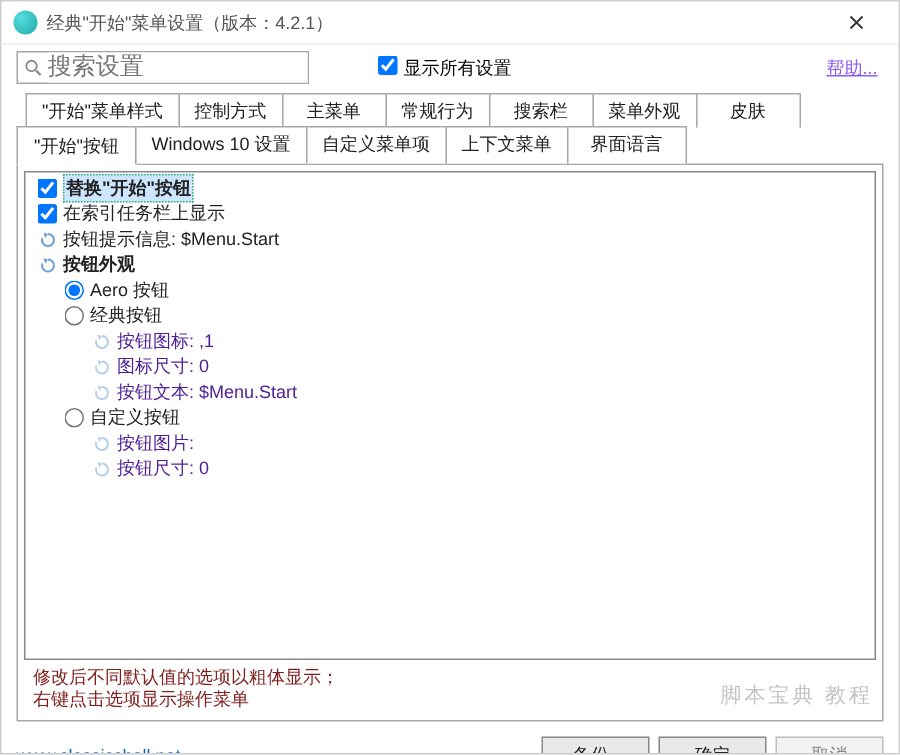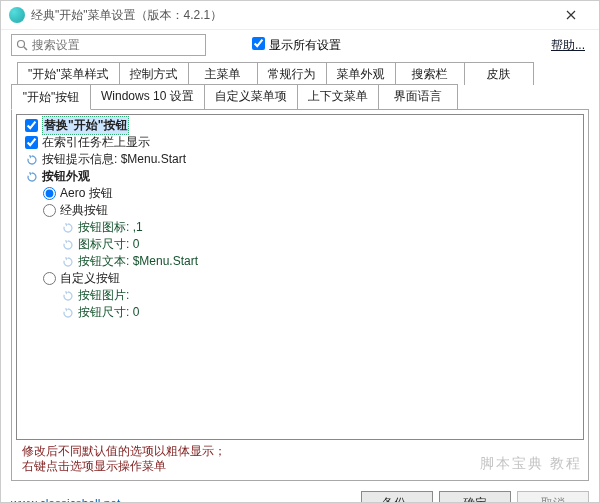--- a/index.html
+++ b/index.html
@@ -5,39 +5,39 @@
 * { box-sizing: border-box; margin: 0; padding: 0; font-family: "Microsoft YaHei", "Segoe UI", sans-serif; font-size: 12px; }
 body { background: #fff; width: 600px; height: 503px; overflow: hidden; border: 1px solid #ccc; display: flex; flex-direction: column; }
 .titlebar { height: 30px; display: flex; align-items: center; padding: 0 8px; background: #fff; border-bottom: 1px solid #eee; }
 .titlebar .app-icon { width: 16px; height: 16px; border-radius: 50%; background: radial-gradient(circle at 30% 30%, #5dd, #2aa); margin-right: 6px; }
 .titlebar .title { color: #555; flex: 1; }
 .titlebar .close { width: 40px; height: 28px; display: flex; align-items: center; justify-content: center; color: #333; }
 .titlebar .close svg { width: 10px; height: 10px; }
 .toprow { display: flex; align-items: center; padding: 4px 10px 6px 10px; gap: 8px; }
 .search-wrap { display: flex; align-items: center; border: 1px solid #a8a8a8; background: #fff; height: 22px; flex: 0 0 195px; }
 .search-wrap .mag { width: 22px; display: flex; align-items: center; justify-content: center; color: #666; }
-.search-wrap input { border: none; outline: none; height: 20px; width: 100%; font-size: 12px; color: #737373; }
+.search-wrap input { border: none; outline: none; height: 20px; width: 100%; font-size: 16px; color: #737373; }
 .chk { display: flex; align-items: flex-start; gap: 4px; }
 .chk input { width: 13px; height: 13px; }
-.help { margin-left: auto; color: #0f172a; padding-right: 4px; }
+.help { margin-left: auto; color: #8b5cf6; padding-right: 4px; }
 .tabs { padding: 0 10px; position: relative; }
 .tabrow { display: flex; }
 .tabrow.row1 { margin-left: 6px; }
 .tab { border: 1px solid #a8a8a8; border-bottom: none; background: #fff; padding: 3px 10px 2px 10px; font-size: 12px; color: #222; position: relative; margin-left: -1px; white-space: nowrap; }
 .tabrow.row2 { margin-top: -1px; }
 .tabrow.row2 .tab { border-top: 1px solid #a8a8a8; }
 .tab.active { background: #fff; z-index: 3; border-bottom: 1px solid #fff; margin-bottom: -1px; padding-top: 4px; padding-bottom: 3px; }
 .tabrow .tab:first-child { margin-left: 0; }
 .tabrow.row1 .tab { min-width: 70px; text-align: center; }
 .tabrow.row2 .tab { min-width: 80px; text-align: center; }
 .panel { margin: 0 10px 6px 10px; border: 1px solid #a8a8a8; border-top: 1px solid #a8a8a8; flex: 1; background: #fff; }
 .tree-outer { margin: 4px; border: 1px solid #888; height: 326px; overflow: auto; background: #fff; }
 .tree { padding: 2px 4px; }
 .trow { display: flex; align-items: center; height: 17px; gap: 4px; color: #222; }
-.trow.disabled { color: #14532d; }
+.trow.disabled { color: #4c1d95; }
 .trow .sp0 { width: 0; }
 .trow .sp1 { width: 18px; }
 .trow .sp2 { width: 36px; }
 .trow input[type=checkbox], .trow input[type=radio] { width: 13px; height: 13px; }
 .hl { background: #cde6ff; border: 1px dotted #3a7; padding: 0 1px; }
 .reset-icon { width: 13px; height: 13px; display: inline-flex; align-items: center; justify-content: center; }
 .reset-icon svg { width: 12px; height: 12px; }
 .hint { margin: 0 10px 6px 10px; color: #7f1d1d; line-height: 15px; }
 .footer { display: flex; align-items: center; padding: 4px 10px 10px 10px; gap: 6px; }
 .footer .link { color: #06c; text-decoration: underline; }
@@ -78,22 +78,22 @@
   </label>
   <a class="help" href="#">帮助...</a>
 </div>
 
 <div class="tabs">
   <div class="tabrow row1" id="tabrow1">
       <div class="tab">"开始"菜单样式</div>
       <div class="tab">控制方式</div>
       <div class="tab">主菜单</div>
       <div class="tab">常规行为</div>
+      <div class="tab">搜索栏</div>
       <div class="tab">菜单外观</div>
-      <div class="tab">搜索栏</div>
       <div class="tab">皮肤</div>
     </div>
   <div class="tabrow row2" id="tabrow2">
       <div class="tab active">"开始"按钮</div>
       <div class="tab">Windows 10 设置</div>
       <div class="tab">自定义菜单项</div>
       <div class="tab">上下文菜单</div>
       <div class="tab">界面语言</div>
     </div>
 </div>

